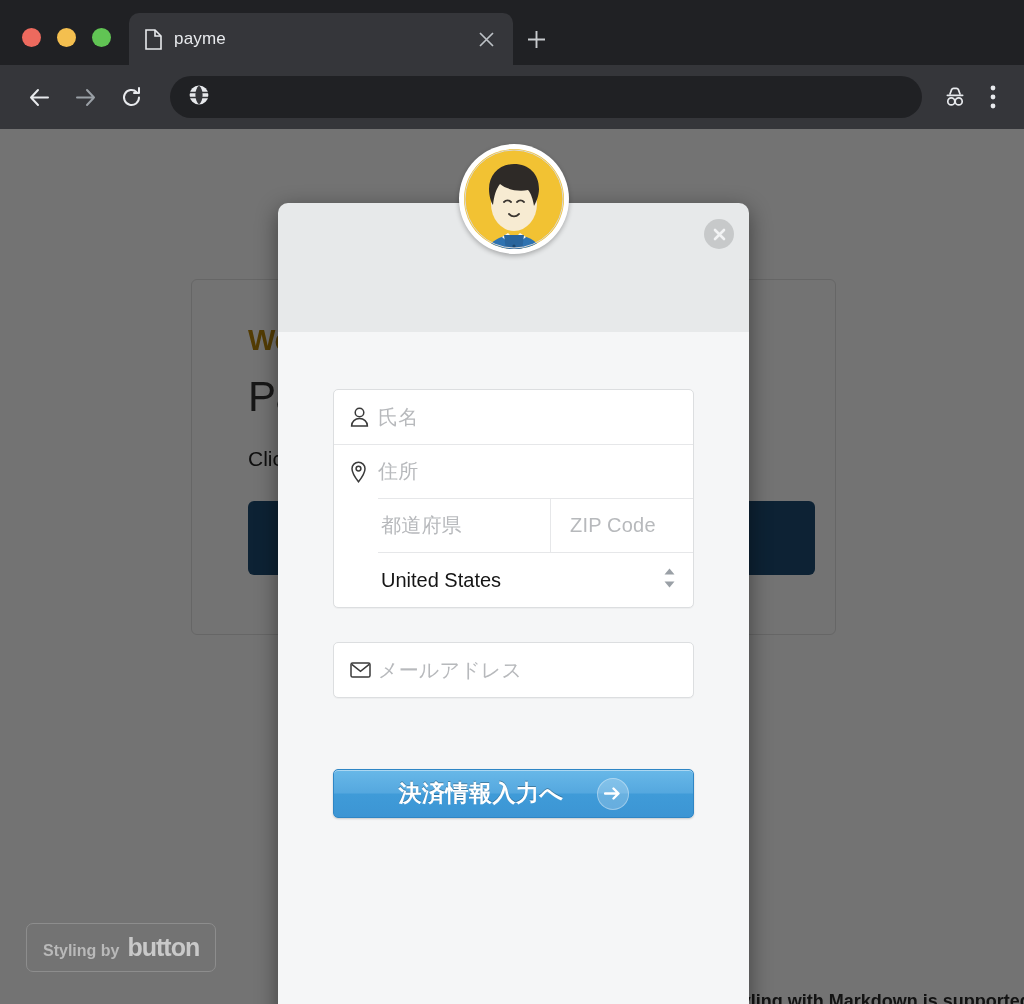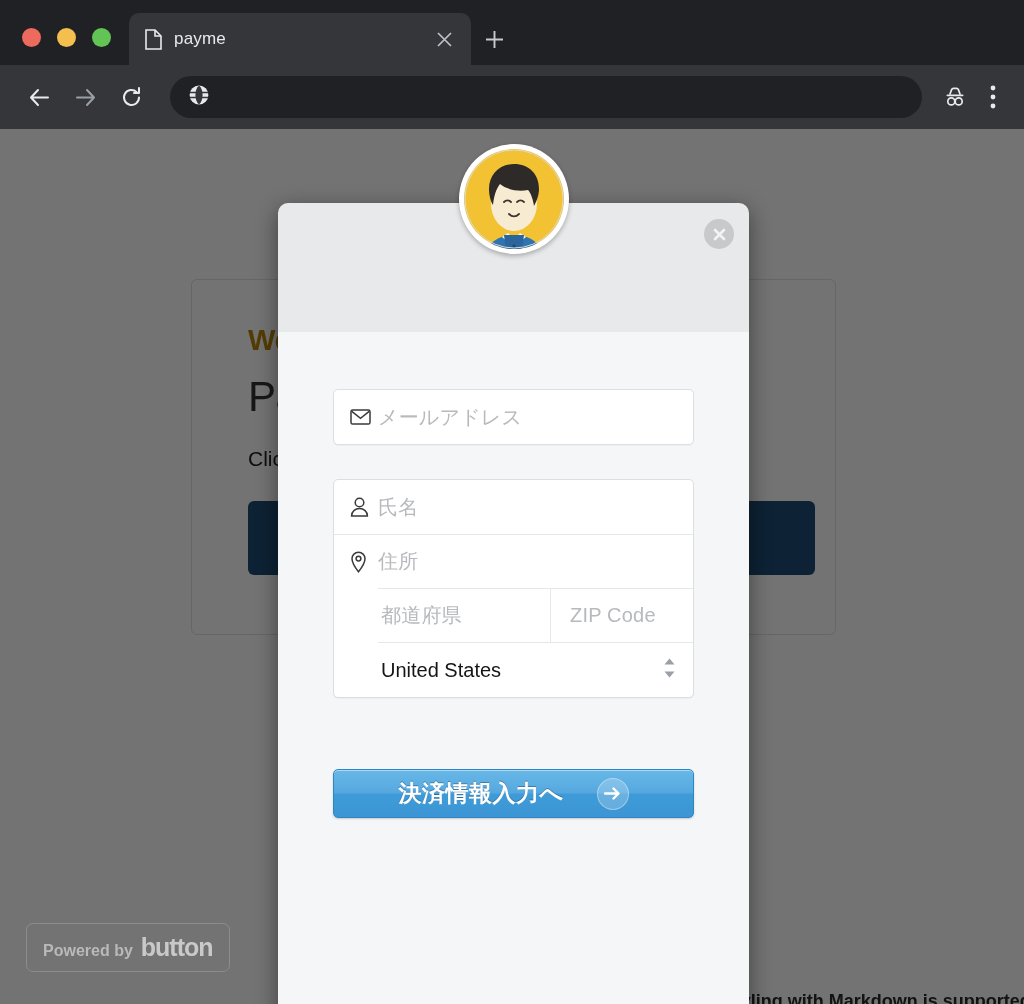--- a/index.html
+++ b/index.html
@@ -17,21 +17,21 @@
     height: 65px; background: #202124;
     display: flex; align-items: flex-end; position: relative;
   }
   .traffic { display: flex; gap: 16px; padding: 0 18px 18px 22px; }
   .tl { width: 19px; height: 19px; border-radius: 50%; }
   .tl.red { background: #ed6a5e; }
   .tl.yellow { background: #f4bf4f; }
   .tl.green { background: #61c454; }
 
   .tab {
-    width: 342px; height: 52px;
+    width: 384px; height: 52px;
     background: #35363a;
     border-radius: 10px 10px 0 0;
     display: flex; align-items: center;
     padding: 0 14px 0 16px;
     gap: 12px; position: relative;
   }
   .tab-favicon { width: 17px; height: 21px; flex: 0 0 auto; }
   .tab-title {
     color: #e8eaed; font-size: 17px; flex: 1 1 auto;
     white-space: nowrap; overflow: hidden; text-overflow: ellipsis;
@@ -278,21 +278,21 @@
         <div class="app-sub">Click the button below to pay</div>
         <div class="app-btn"></div>
       </div>
       <div class="app-bottom-text">HTML Styling with Markdown is supported</div>
     </div>
 
     <div class="overlay"></div>
 
 
     <div class="stripe-badge">
-      <span class="pb-text">Powered by</span>
+      <span class="pb-text">Styling by</span>
       <span class="stripe-word">button</span>
     </div>
     <div class="footer-links">
       <span>利用規約</span>
       <span class="footer-sep">|</span>
       <span>プライバシーポリシー</span>
     </div>
 
     <div class="modal">
 
@@ -322,32 +322,20 @@
               <path d="M3 3l9 9M12 3l-9 9" stroke="#f2f3f4" stroke-width="2.6" stroke-linecap="round"></path>
             </svg>
         </div>
       </div>
 
       <div class="modal-body">
 
         <div class="field-group">
           <div class="field-row">
             <span class="field-icon">
-              <svg width="21" height="16" viewBox="0 0 21 16">
-                  <rect x="1" y="1" width="19" height="14" rx="1.6" fill="none" stroke="#3a3a3a" stroke-width="1.5"></rect>
-                  <path d="M1.8 2.4l8.7 7 8.7-7" fill="none" stroke="#3a3a3a" stroke-width="1.5"></path>
-                </svg>
-            </span>
-            <span class="field-ph">メールアドレス</span>
-          </div>
-        </div>
-
-        <div class="field-group">
-          <div class="field-row">
-            <span class="field-icon">
               <svg width="19" height="20" viewBox="0 0 19 20">
                   <circle cx="9.5" cy="5.5" r="4.3" fill="none" stroke="#3a3a3a" stroke-width="1.5"></circle>
                   <path d="M1.6 19c0-4.6 3.5-7.4 7.9-7.4S17.4 14.4 17.4 19z" fill="none" stroke="#3a3a3a" stroke-width="1.5"></path>
                 </svg>
             </span>
             <span class="field-ph">氏名</span>
           </div>
           <div class="field-row">
             <span class="field-icon">
               <svg width="17" height="22" viewBox="0 0 17 22">
@@ -369,20 +357,32 @@
             <span class="field-val">United States</span>
             <span>
               <svg width="15" height="24" viewBox="0 0 15 24">
                   <path d="M7.5 2.5l5 6h-10z" fill="#9aa0a6"></path>
                   <path d="M7.5 21.5l5-6h-10z" fill="#9aa0a6"></path>
                 </svg>
             </span>
           </div>
         </div>
 
+        <div class="field-group">
+          <div class="field-row">
+            <span class="field-icon">
+              <svg width="21" height="16" viewBox="0 0 21 16">
+                  <rect x="1" y="1" width="19" height="14" rx="1.6" fill="none" stroke="#3a3a3a" stroke-width="1.5"></rect>
+                  <path d="M1.8 2.4l8.7 7 8.7-7" fill="none" stroke="#3a3a3a" stroke-width="1.5"></path>
+                </svg>
+            </span>
+            <span class="field-ph">メールアドレス</span>
+          </div>
+        </div>
+
         <div class="pay-btn">
           <span class="pay-label">決済情報入力へ</span>
           <span class="pay-arrow">
             <svg width="17" height="15" viewBox="0 0 17 15">
                 <path d="M1 7.5h13M9.5 2.5l5 5-5 5" fill="none" stroke="#fff" stroke-width="2.4" stroke-linecap="round" stroke-linejoin="round"></path>
               </svg>
           </span>
         </div>
 
       </div>

